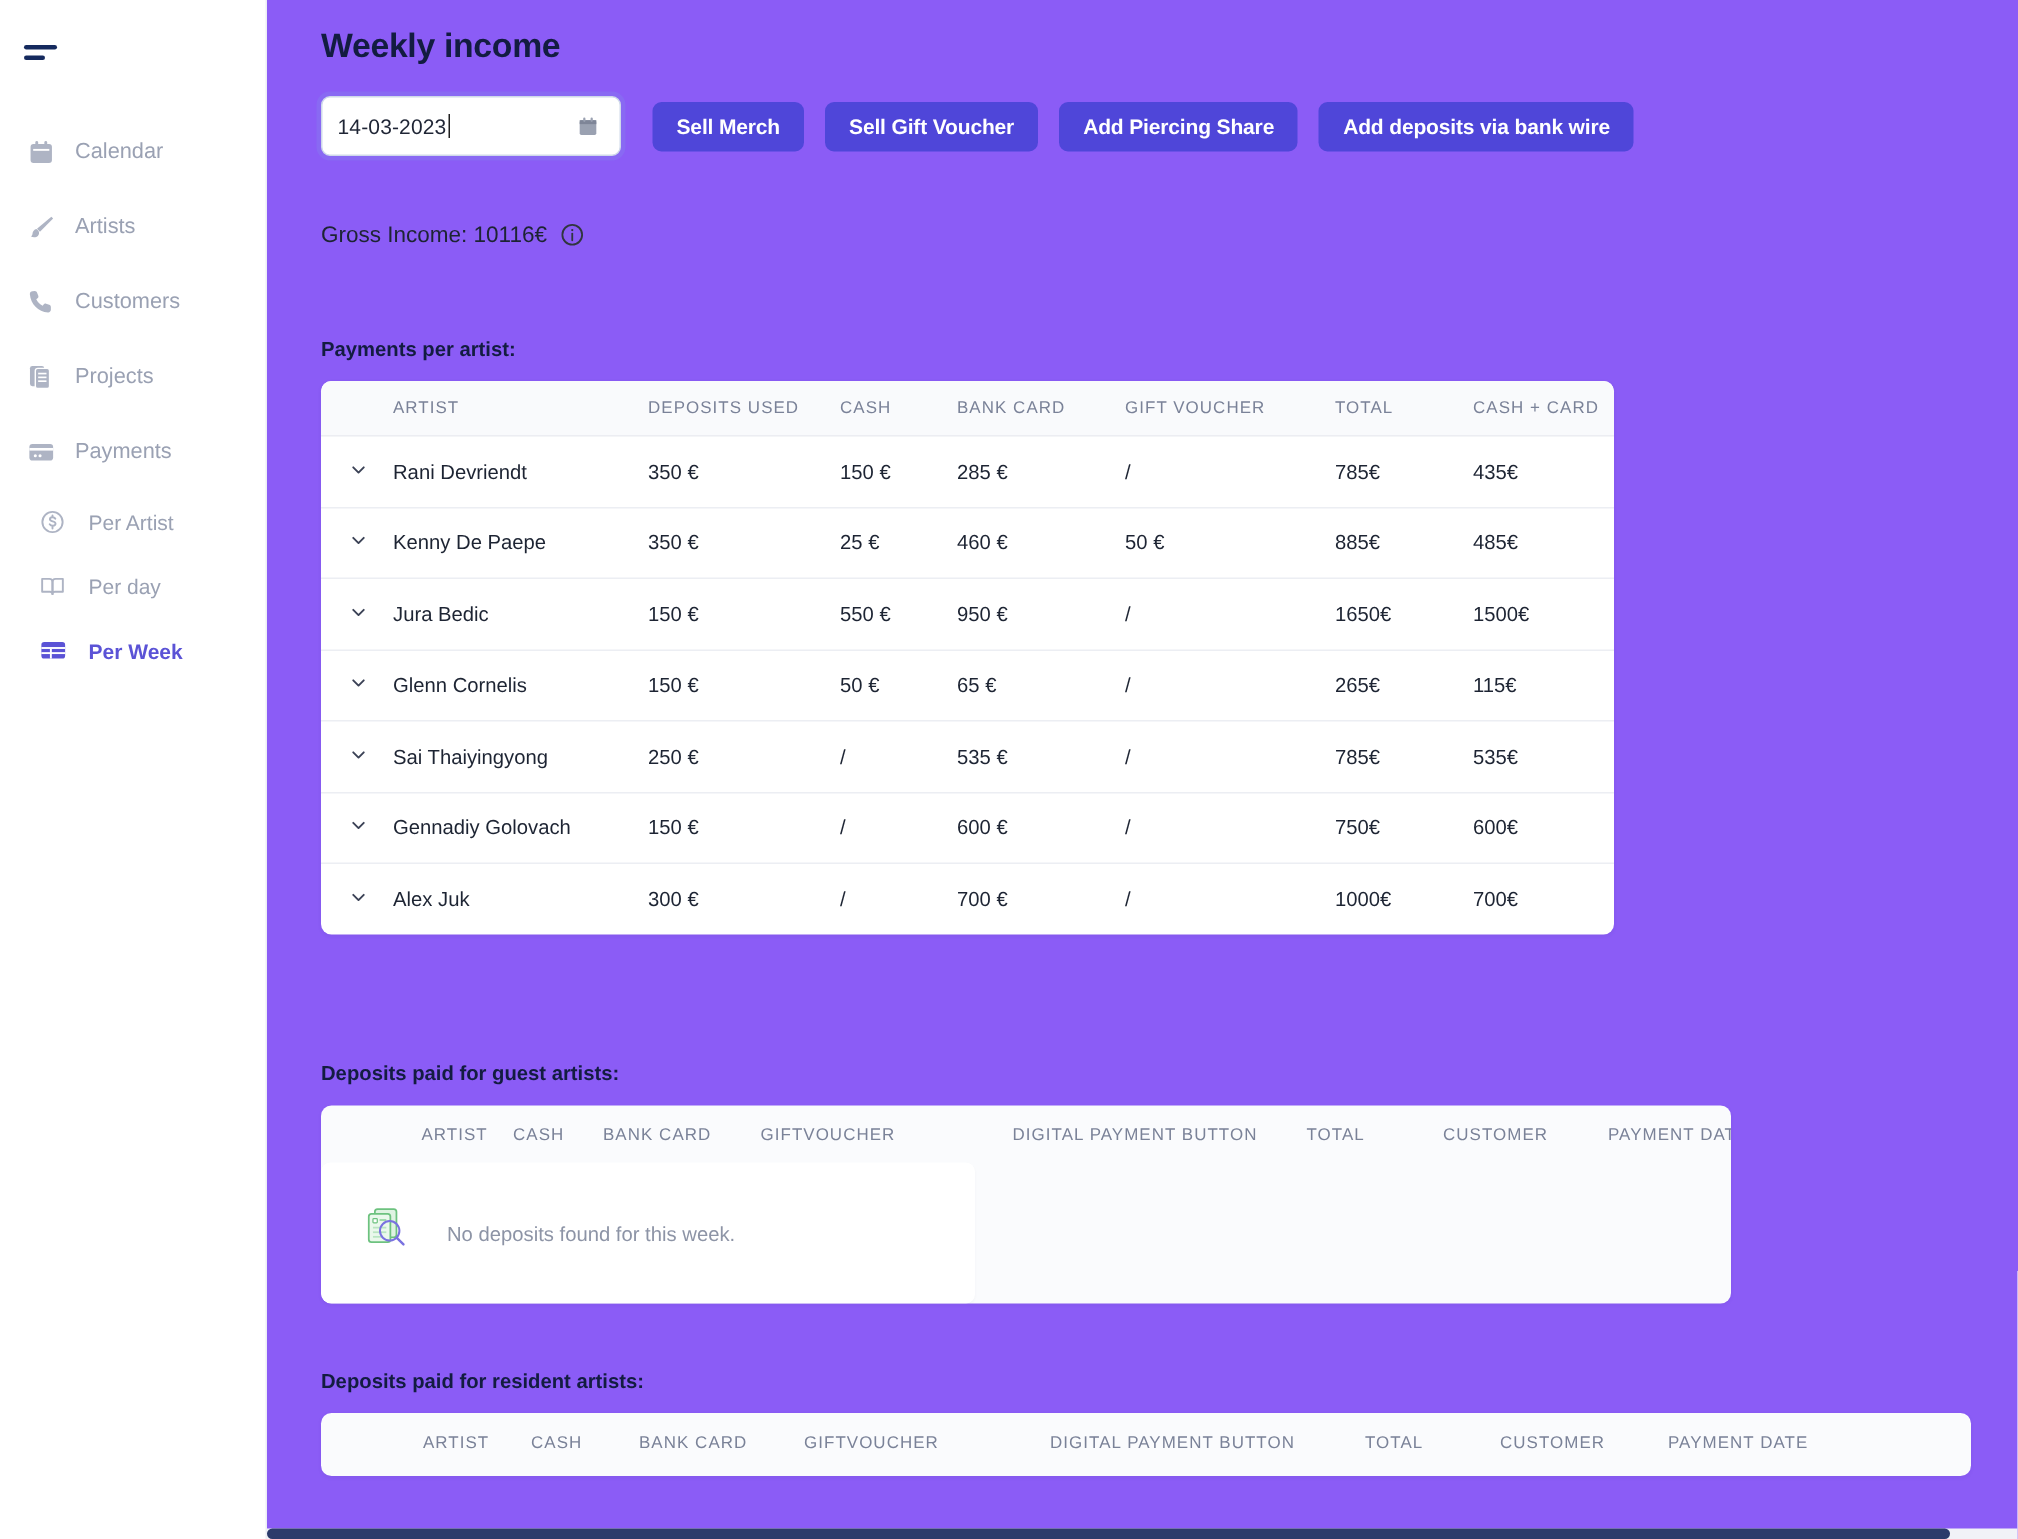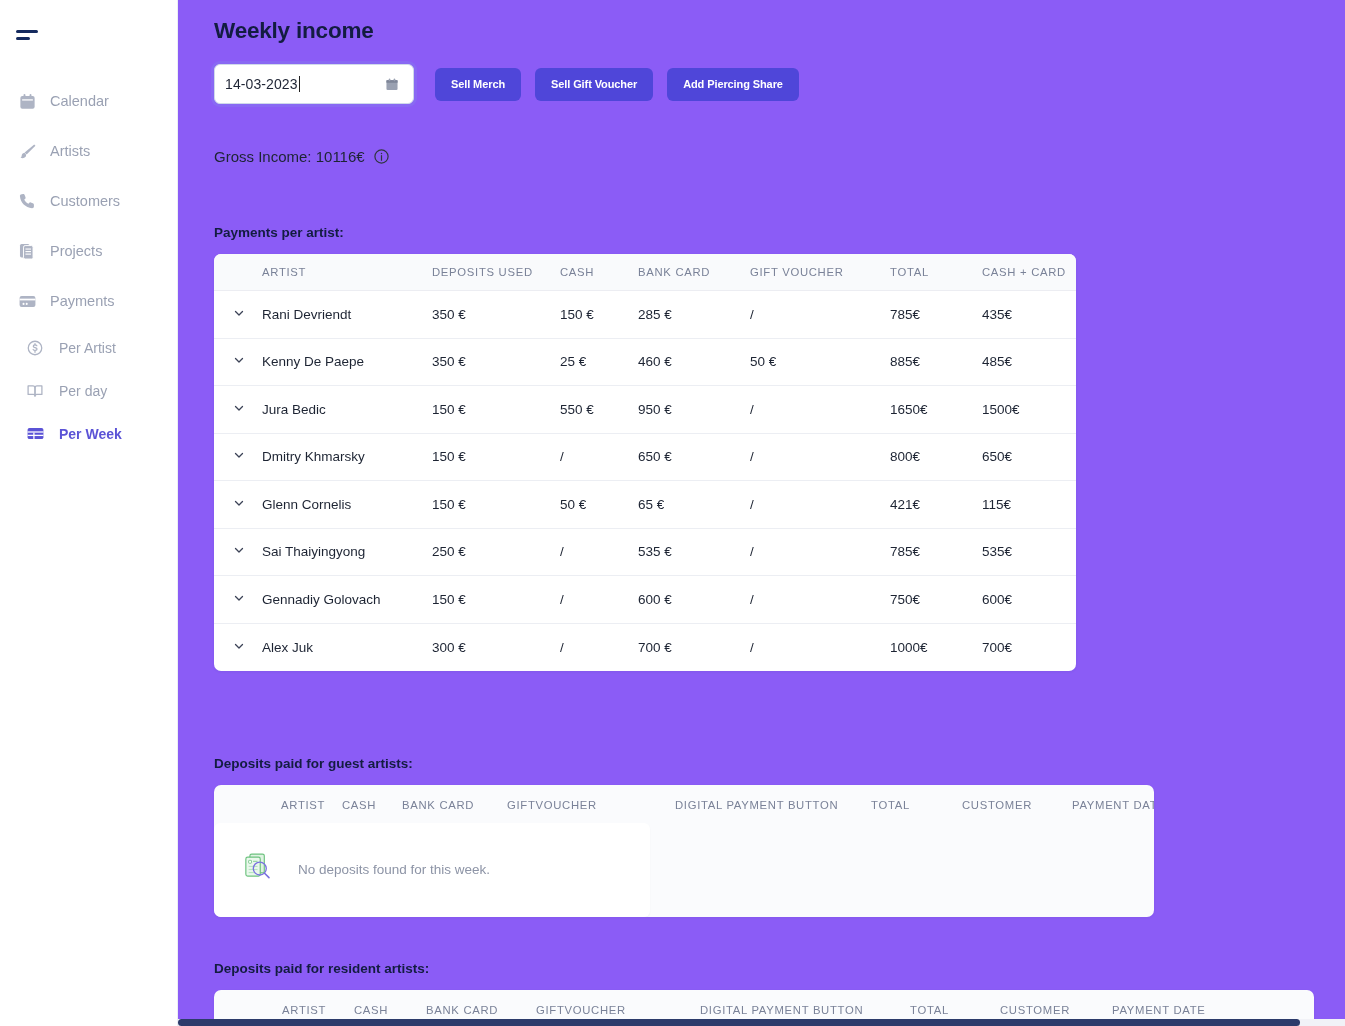--- a/index.html
+++ b/index.html
@@ -111,21 +111,21 @@
   }
   .cal-icon { position: absolute; right: 14px; top: 12px; }
 
   .btn {
     height: 33px;
     border: none;
     border-radius: 6px;
     background: #4f46d9;
     color: #fff;
     font-family: "Liberation Sans", sans-serif;
-    font-size: 11px;
+    font-size: 14px;
     font-weight: 700;
     padding: 0 16px;
     margin-right: 14px;
     cursor: pointer;
     white-space: nowrap;
     letter-spacing: -0.1px;
   }
 
   .gross {
     margin-top: 44px;
@@ -387,20 +387,21 @@
             <rect x="2.5" y="4.5" width="19" height="4.5" fill="#7e8597"></rect>
             <rect x="6.5" y="1.5" width="2.6" height="5" rx="1.3" fill="#9aa1b1"></rect>
             <rect x="14.9" y="1.5" width="2.6" height="5" rx="1.3" fill="#9aa1b1"></rect>
           </svg>
         </span>
       </div>
 
       <button class="btn">Sell Merch</button>
       <button class="btn">Sell Gift Voucher</button>
       <button class="btn">Add Piercing Share</button>
+      <button class="btn">Add deposits via bank wire</button>
     </div>
 
     <div class="gross">
       <span>Gross Income: 10116€</span>
       <span class="info-icon">
         <svg width="17" height="17" viewBox="0 0 24 24" fill="none" stroke="#30363f" stroke-width="1.7">
           <circle cx="12" cy="12" r="9.3"></circle>
           <circle cx="12" cy="7.6" r="1.05" fill="#30363f" stroke="none"></circle>
           <path d="M12 10.9 v6.3" stroke-linecap="round"></path>
         </svg>
@@ -465,40 +466,26 @@
               <td class="c-gift">/</td>
               <td class="c-tot">1650€</td>
               <td class="c-cc">1500€</td>
             </tr>
             <tr>
               <td class="c-exp"><span class="chev">
                   <svg width="14" height="14" viewBox="0 0 24 24" fill="none" stroke="#3b4256" stroke-width="2.2" stroke-linecap="round" stroke-linejoin="round">
                     <path d="M6 9.5 L12 15.5 L18 9.5"></path>
                   </svg>
                 </span></td>
-              <td class="c-art">Dmitry Khmarsky</td>
-              <td class="c-dep">150 €</td>
-              <td class="c-cash">/</td>
-              <td class="c-bank">650 €</td>
-              <td class="c-gift">/</td>
-              <td class="c-tot">800€</td>
-              <td class="c-cc">650€</td>
-            </tr>
-            <tr>
-              <td class="c-exp"><span class="chev">
-                  <svg width="14" height="14" viewBox="0 0 24 24" fill="none" stroke="#3b4256" stroke-width="2.2" stroke-linecap="round" stroke-linejoin="round">
-                    <path d="M6 9.5 L12 15.5 L18 9.5"></path>
-                  </svg>
-                </span></td>
               <td class="c-art">Glenn Cornelis</td>
               <td class="c-dep">150 €</td>
               <td class="c-cash">50 €</td>
               <td class="c-bank">65 €</td>
               <td class="c-gift">/</td>
-              <td class="c-tot">421€</td>
+              <td class="c-tot">265€</td>
               <td class="c-cc">115€</td>
             </tr>
             <tr>
               <td class="c-exp"><span class="chev">
                   <svg width="14" height="14" viewBox="0 0 24 24" fill="none" stroke="#3b4256" stroke-width="2.2" stroke-linecap="round" stroke-linejoin="round">
                     <path d="M6 9.5 L12 15.5 L18 9.5"></path>
                   </svg>
                 </span></td>
               <td class="c-art">Sai Thaiyingyong</td>
               <td class="c-dep">250 €</td>

